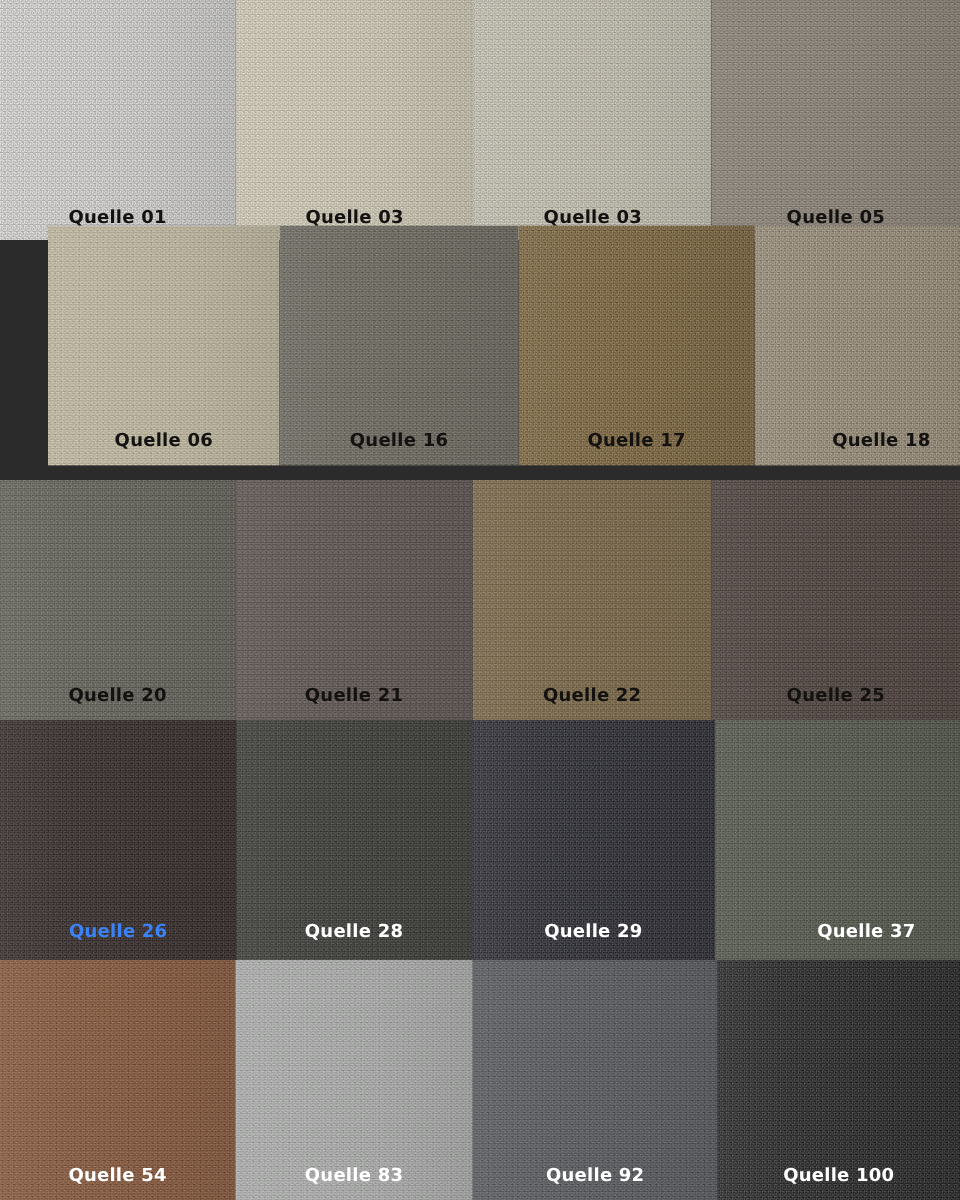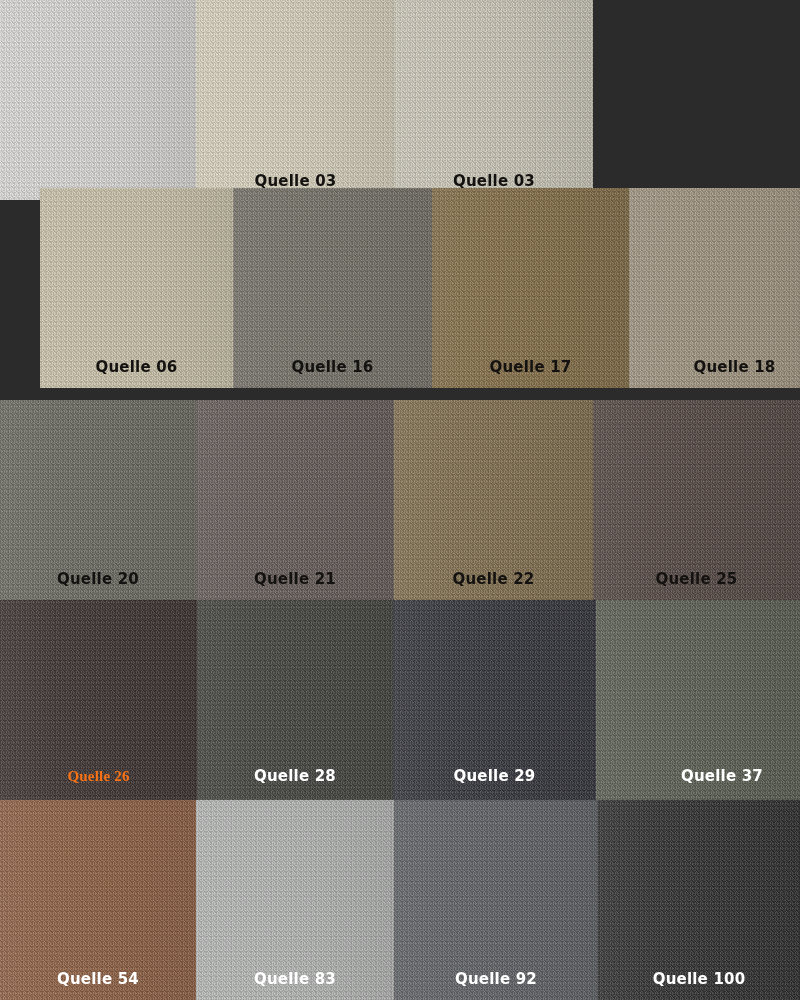--- a/index.html
+++ b/index.html
@@ -96,34 +96,42 @@
 </head>
 <body>
 
 <div id="swatch-grid">
     <div class="swatch-row" style="top: 0px; height: 200px;">
       <div class="swatch" style="width: 196px;">
         <div class="fill" style="background: rgb(222, 221, 219);"></div>
         <div class="grain" style="background-position: 0px 0px;"></div>
         <div class="grain-fine" style="background-position: 0px 0px;"></div>
         <div class="shade"></div>
+        <div class="swatch-label dark" style="bottom: 10px; color: rgb(20, 18, 16);">Quelle 01</div>
       </div>
       <div class="swatch" style="width: 199px;">
         <div class="fill" style="background: rgb(221, 214, 191);"></div>
         <div class="grain" style="background-position: 13px 5px;"></div>
         <div class="grain-fine" style="background-position: 3px 1px;"></div>
         <div class="shade"></div>
         <div class="swatch-label dark" style="bottom: 10px; color: rgb(20, 18, 16);">Quelle 03</div>
       </div>
       <div class="swatch" style="width: 198px;">
         <div class="fill" style="background: rgb(207, 203, 186);"></div>
         <div class="grain" style="background-position: 26px 10px;"></div>
         <div class="grain-fine" style="background-position: 6px 2px;"></div>
         <div class="shade"></div>
         <div class="swatch-label dark" style="bottom: 10px; color: rgb(20, 18, 16);">Quelle 03</div>
+      </div>
+      <div class="swatch" style="width: 207px;">
+        <div class="fill" style="background: rgb(141, 131, 118);"></div>
+        <div class="grain" style="background-position: 39px 15px;"></div>
+        <div class="grain-fine" style="background-position: 9px 3px;"></div>
+        <div class="shade"></div>
+        <div class="swatch-label dark" style="bottom: 10px; color: rgb(20, 18, 16);">Quelle 05</div>
       </div>
     </div>
     <div class="swatch-row" style="top: 188px; height: 200px; margin-left: 40px;">
       <div class="swatch" style="width: 193px;">
         <div class="fill" style="background: rgb(205, 196, 168);"></div>
         <div class="grain" style="background-position: 7px 11px;"></div>
         <div class="grain-fine" style="background-position: 2px 3px;"></div>
         <div class="shade"></div>
         <div class="swatch-label dark" style="bottom: 12px; color: rgb(20, 18, 16);">Quelle 06</div>
       </div>
@@ -178,21 +186,21 @@
         <div class="shade"></div>
         <div class="swatch-label dark" style="bottom: 12px; color: rgb(20, 18, 16);">Quelle 25</div>
       </div>
     </div>
     <div class="swatch-row" style="top: 600px; height: 200px;">
       <div class="swatch" style="width: 197px;">
         <div class="fill" style="background: rgb(42, 31, 29);"></div>
         <div class="grain" style="background-position: 21px 33px;"></div>
         <div class="grain-fine" style="background-position: 6px 9px;"></div>
         <div class="shade"></div>
-        <div class="swatch-label light" style="bottom: 15px; color: #f97316; font-family: Liberation Serif, serif;">Quelle 26</div>
+        <div class="swatch-label light" style="bottom: 15px; color: #3b82f6;">Quelle 26</div>
       </div>
       <div class="swatch" style="width: 196px;">
         <div class="fill" style="background: rgb(50, 51, 46);"></div>
         <div class="grain" style="background-position: 34px 38px;"></div>
         <div class="grain-fine" style="background-position: 9px 10px;"></div>
         <div class="shade"></div>
         <div class="swatch-label light" style="bottom: 15px; color: rgb(255, 255, 255);">Quelle 28</div>
       </div>
       <div class="swatch" style="width: 203px;">
         <div class="fill" style="background: rgb(33, 33, 42);"></div>

